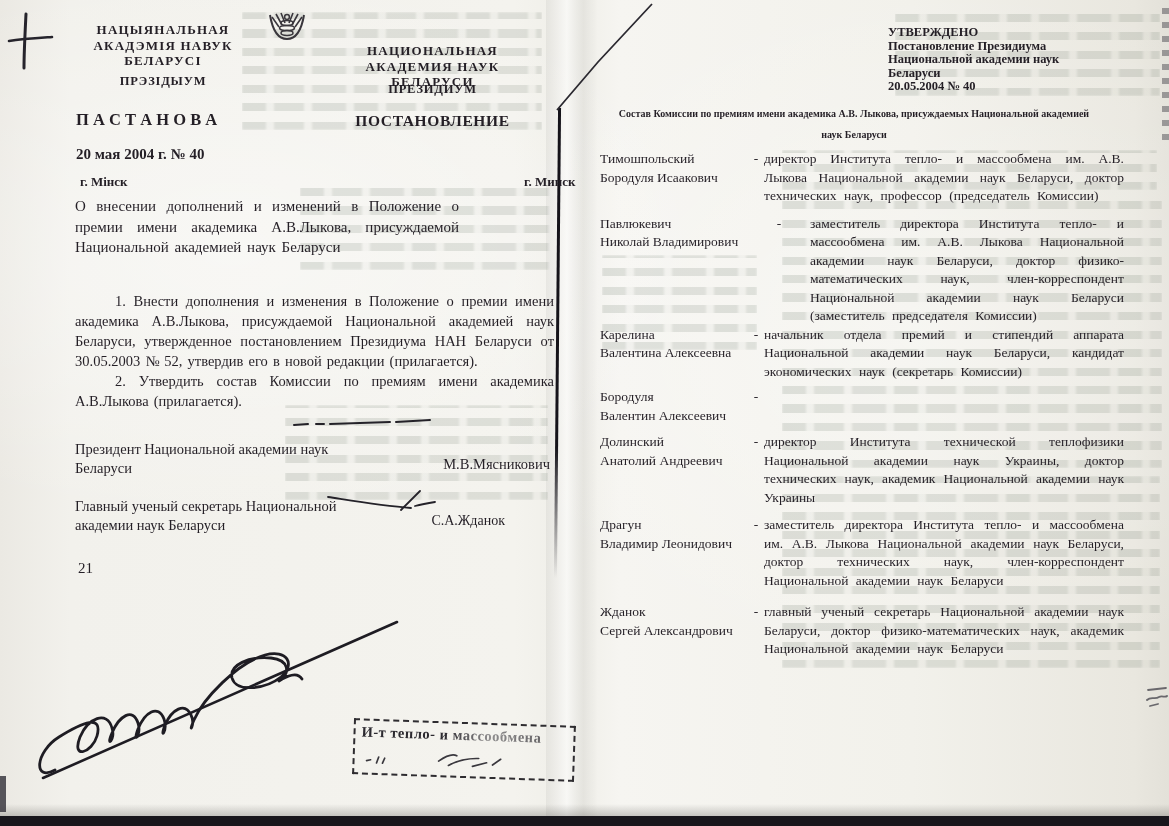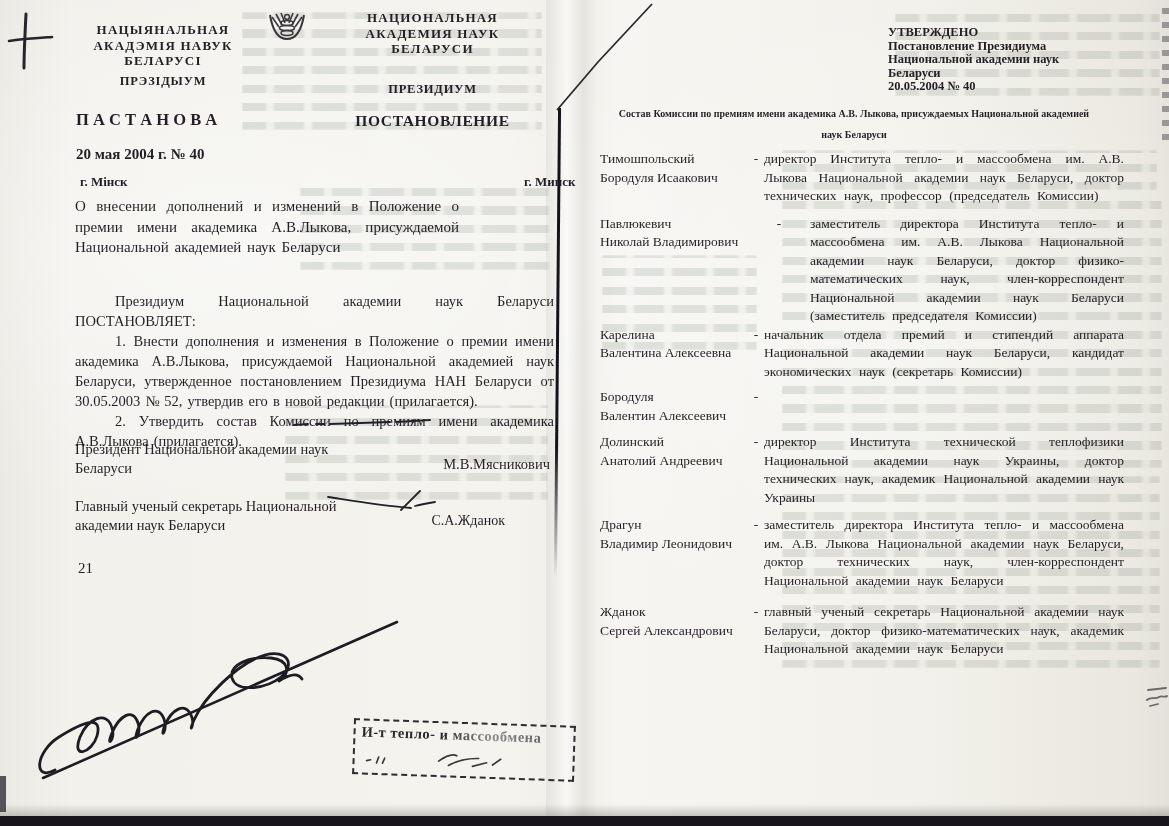--- a/index.html
+++ b/index.html
@@ -96,39 +96,38 @@
     <svg class="abs" style="left:266px;top:6px;" width="42" height="42" viewBox="0 0 42 42">
       <path d="M4 9 C7 27 14 33 21 33 C28 33 35 27 38 9" fill="none" stroke="#3a373d" stroke-width="2"></path>
       <path d="M6 11 L13 21 M10 8 L16 19 M15 7 L19 17" stroke="#3a373d" stroke-width="1.6"></path>
       <path d="M36 11 L29 21 M32 8 L26 19 M27 7 L23 17" stroke="#3a373d" stroke-width="1.6"></path>
       <ellipse cx="21" cy="17" rx="6" ry="2.4" fill="none" stroke="#3a373d" stroke-width="1.5"></ellipse>
       <ellipse cx="21" cy="22" rx="7.5" ry="2.6" fill="none" stroke="#3a373d" stroke-width="1.5"></ellipse>
       <ellipse cx="21" cy="27" rx="6" ry="2.4" fill="none" stroke="#3a373d" stroke-width="1.5"></ellipse>
       <circle cx="21" cy="11" r="2.4" fill="none" stroke="#3a373d" stroke-width="1.5"></circle>
     </svg>
 
-    <div class="abs c hdr" style="left:330px;top:10px;width:205px;text-align:center;">
+    <div class="abs c hdr" style="left:330px;top:43px;width:205px;text-align:center;">
       <div>НАЦИОНАЛЬНАЯ</div>
       <div>АКАДЕМИЯ НАУК</div>
       <div>БЕЛАРУСИ</div>
     </div>
     <div class="abs c b" style="left:330px;top:82px;width:205px;font-size:12.5px;letter-spacing:.8px;">ПРЕЗИДИУМ</div>
 
     <div class="abs b" style="left:76px;top:110px;font-size:16.5px;">П А С Т А Н О В А</div>
     <div class="abs c b" style="left:330px;top:112px;width:205px;font-size:15.5px;letter-spacing:.6px;">ПОСТАНОВЛЕНИЕ</div>
 
     <div class="abs b" style="left:76px;top:146px;font-size:15px;">20 мая 2004 г. № 40</div>
 
     <div class="abs b" style="left:80px;top:174px;font-size:13px;">г.  Мінск</div>
     <div class="abs b" style="left:492px;top:174px;font-size:13px;margin-left:32px;">г. Минск</div>
 
     <div class="abs j" style="left:75px;top:196px;width:384px;font-size:15px;line-height:20.5px;font-weight:400;word-spacing:2px;">О внесении дополнений и изменений в Положение о премии имени академика А.В.Лыкова, присуждаемой Национальной академией наук Беларуси</div>
 
     <div class="abs" style="left:75px;top:291px;width:479px;font-size:14.5px;line-height:20px;word-spacing:1.5px;">
-      <p class="j" style="margin:0;text-indent:40px;">Президиум Национальной академии наук Беларуси ПОСТАНОВЛЯЕТ:</p>
       <p class="j" style="margin:0;text-indent:40px;">1. Внести дополнения и изменения в Положение о премии имени академика А.В.Лыкова, присуждаемой Национальной академией наук Беларуси, утвержденное постановлением Президиума НАН Беларуси от 30.05.2003 № 52, утвердив его в новой редакции (прилагается).</p>
       <p class="j" style="margin:0;text-indent:40px;">2. Утвердить состав Комиссии по премиям имени академика А.В.Лыкова (прилагается).</p>
     </div>
 
     <svg class="abs" style="left:290px;top:414px;" width="150" height="18" viewBox="0 0 150 18">
       <path d="M4 11 L18 10 M26 10 L34 10 M40 10 L100 8 M106 8 L140 6" fill="none" stroke="#242229" stroke-width="2" stroke-linecap="round"></path>
     </svg>
     <div class="abs" style="left:75px;top:440px;width:272px;font-size:14.5px;line-height:19px;">Президент Национальной академии наук Беларуси</div>
     <div class="abs" style="left:410px;top:456px;width:140px;font-size:14.5px;text-align:right;">М.В.Мясникович</div>
 

